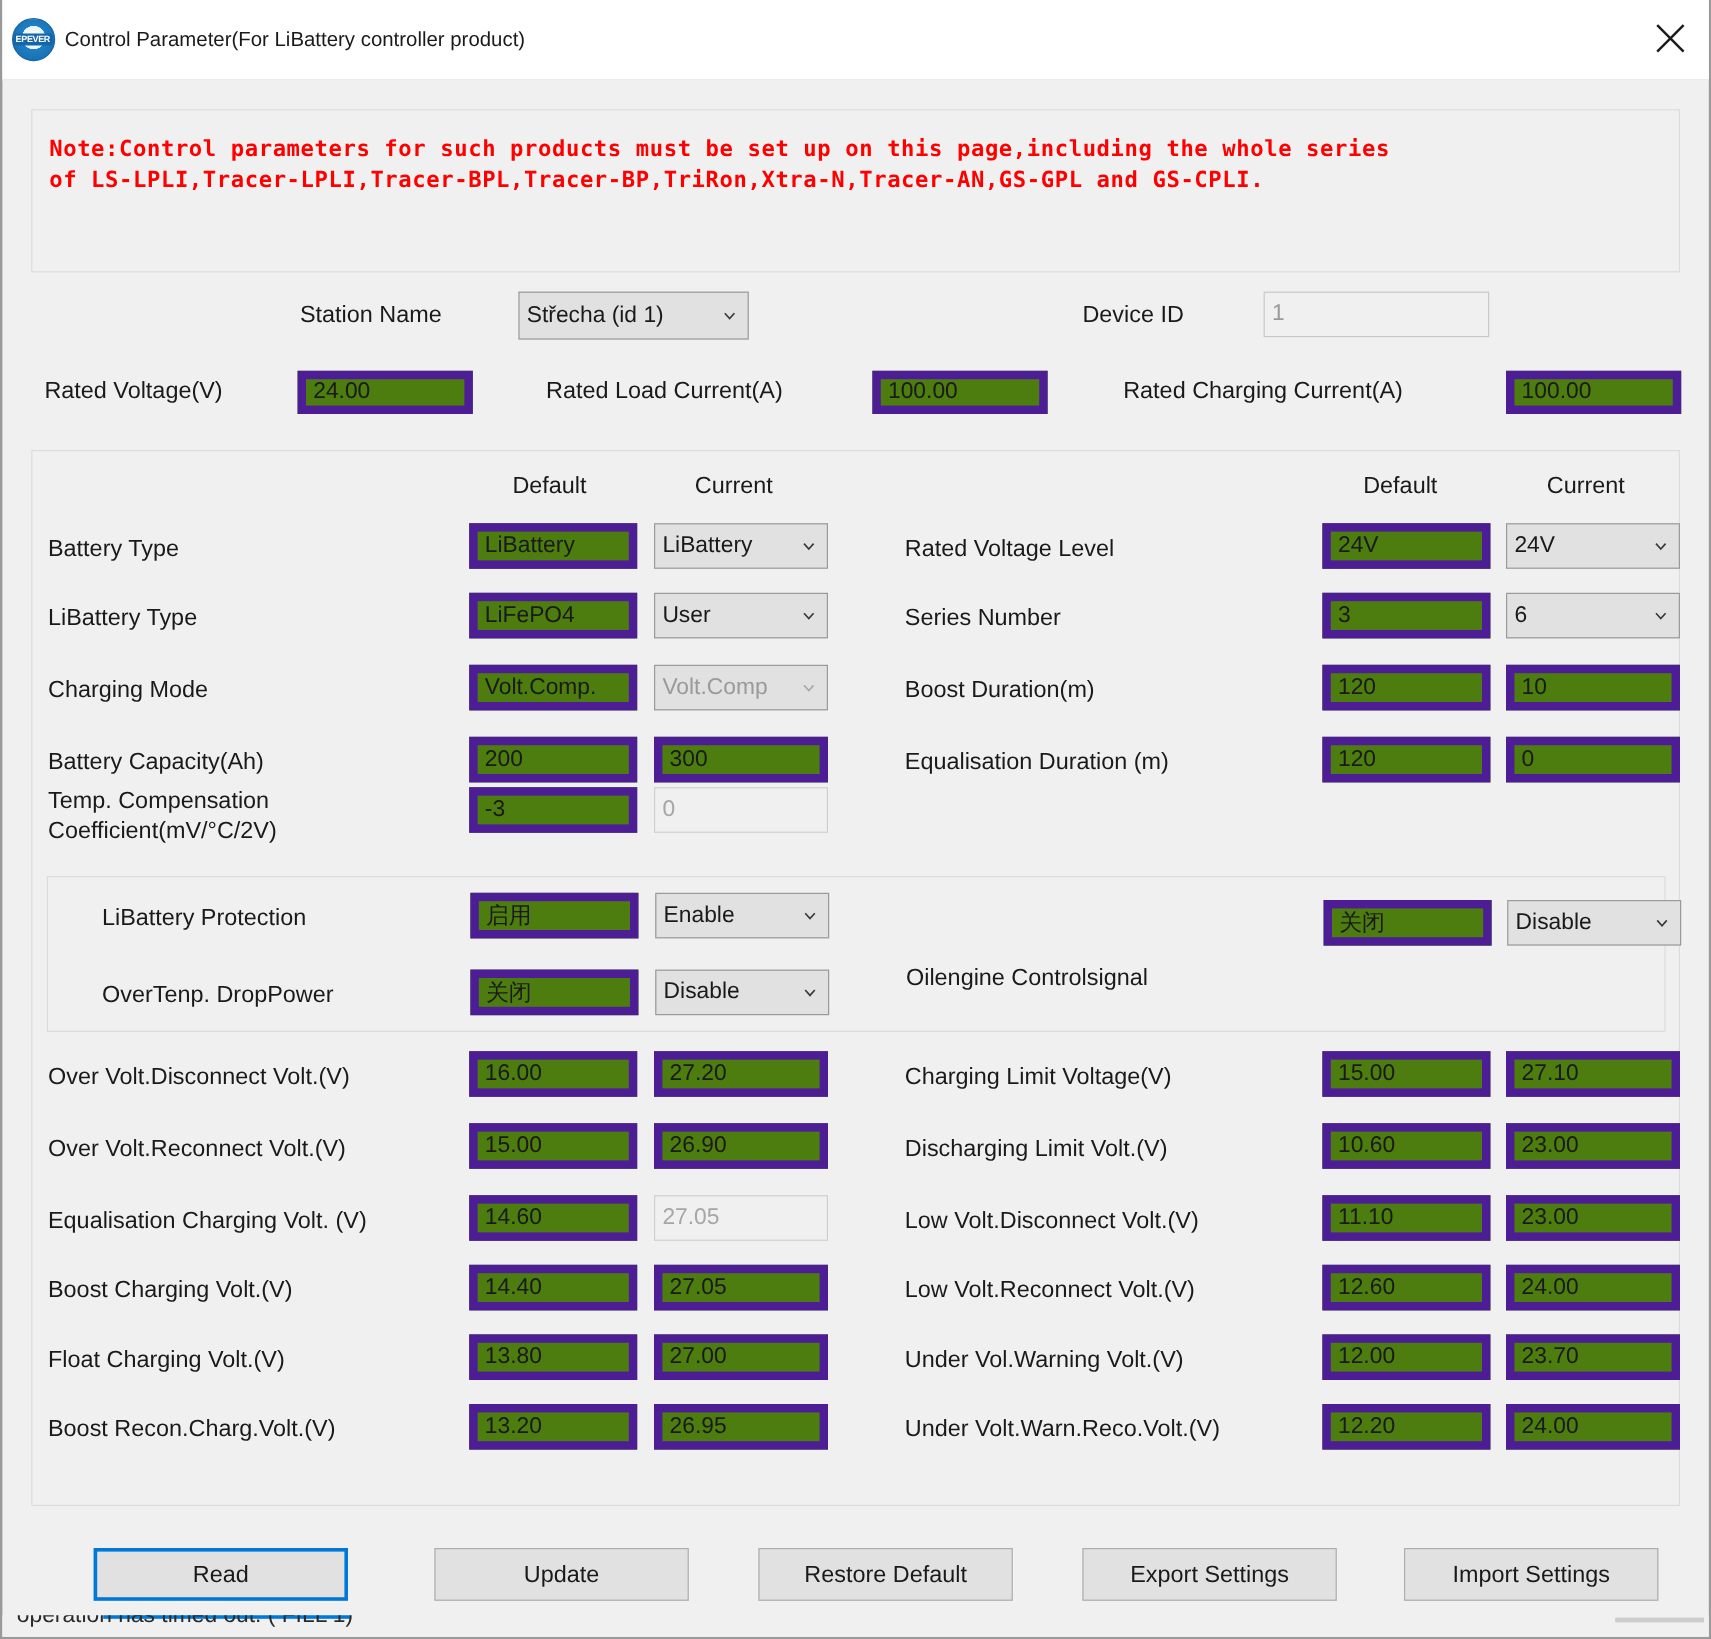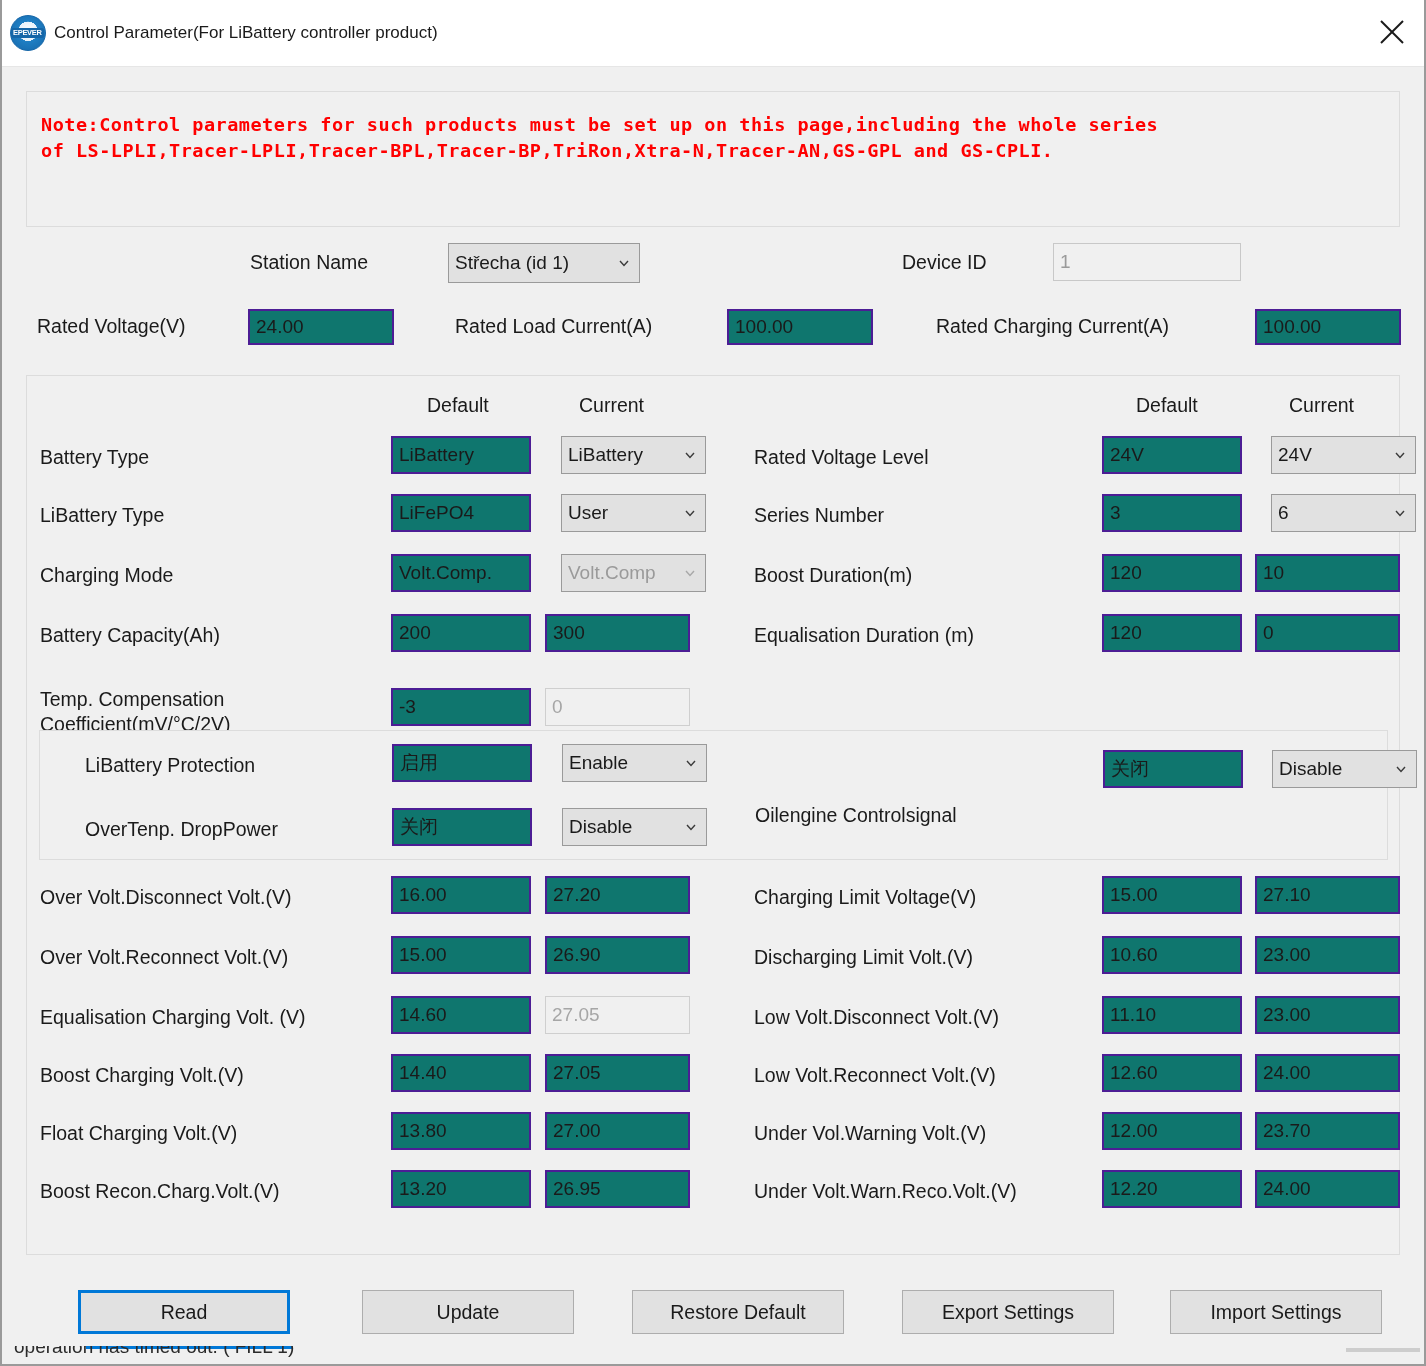--- a/index.html
+++ b/index.html
@@ -69,41 +69,40 @@
   
   .stationrow{
     position:relative;height:72px;margin:0 24px;
   }
   .lbl{font-size:19.5px;color:#1a1a1a;}
   .stationrow .lbl-station{position:absolute;left:224px;top:24px;}
   .stationrow .lbl-devid{position:absolute;left:876px;top:24px;}
   
   .textbox{
     box-sizing:border-box;
-    border:2px solid #4c1d95;
-    background:#0f766e;
+    border:7px solid #4c1d95;
+    background:#4d7c0f;
     font-size:19px;
     color:#1a1a1a;
     padding:0 6px;
     display:flex;align-items:center;
     font-family:"Liberation Sans",sans-serif;
   }
   .textbox.disabled{
     border:1px solid #cfcfcf;background:#f0f0f0;color:#a6a6a6;
   }
   .combo{
     box-sizing:border-box;
     border:1px solid #9a9a9a;
     background:#e1e1e1;
     font-size:19px;color:#1a1a1a;
     display:flex;align-items:center;justify-content:space-between;
     padding:0 8px 0 6px;
     cursor:pointer;
     font-family:"Liberation Sans",sans-serif;
-    margin-left:16px;
   }
   .combo.disabled{color:#9a9a9a;}
   .combo .chev{
     width:14px;height:14px;flex:0 0 auto;margin-left:6px;
   }
   .stationrow .combo-station{
     position:absolute;left:406px;top:16px;width:192px;height:40px;
   }
   .stationrow .devid-box{
     position:absolute;left:1027px;top:16px;width:188px;height:38px;
@@ -268,21 +267,21 @@
             <svg class="chev" viewBox="0 0 14 14">
               <polyline points="3,5 7,9.5 11,5" fill="none" stroke="#a8a8a8" stroke-width="1.4"></polyline>
             </svg>
           </div>
         </div>
         <div class="prow L" style="top: 238px;">
           <div class="plabel" style="white-space: pre-line;">Battery Capacity(Ah)</div>
           <div class="textbox pdef">200</div>
           <div class="textbox pcur">300</div>
         </div>
-        <div class="prow L" style="top: 312px;">
+        <div class="prow L" style="top: 280px;">
           <div class="plabel" style="white-space: pre-line; top: -1px;">Temp. Compensation
 Coefficient(mV/°C/2V)</div>
           <div class="textbox pdef">-3</div>
           <div class="textbox pcur disabled">0</div>
         </div>
       </div>
     <div id="right-rows-host">
         <div class="prow R" style="top: 60px;">
           <div class="plabel" style="white-space: pre-line;">Rated Voltage Level</div>
           <div class="textbox pdef">24V</div>

